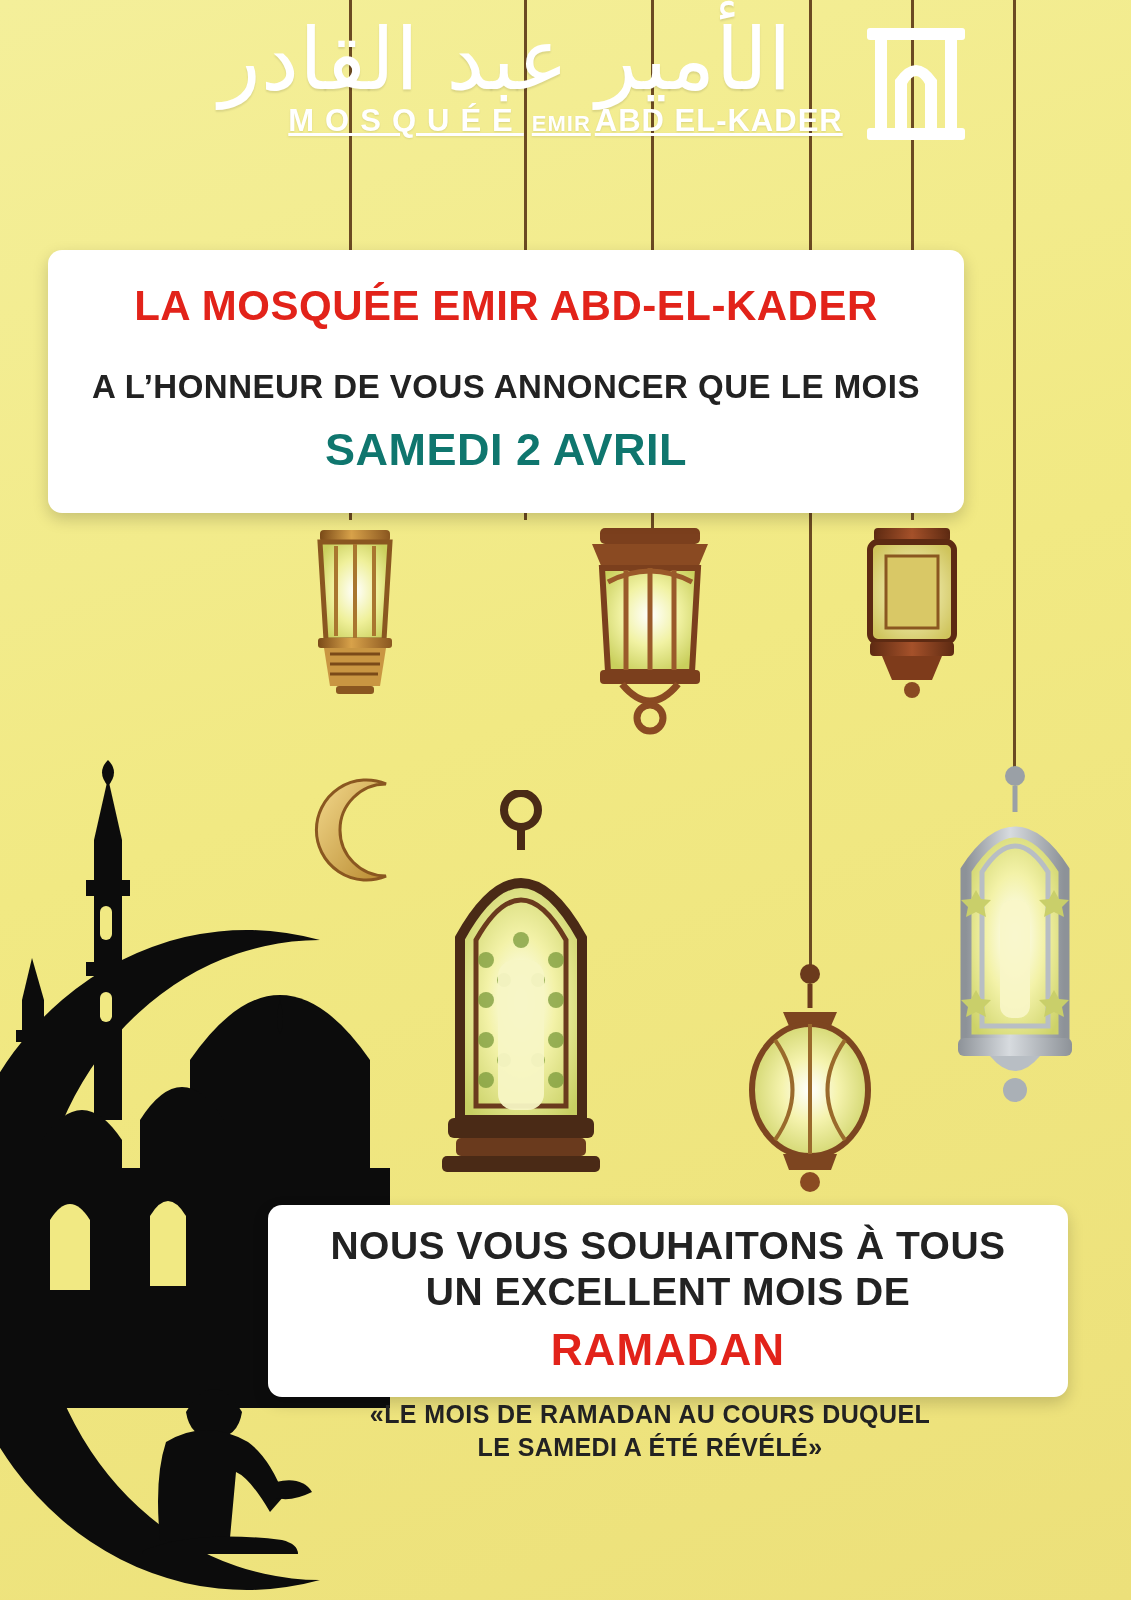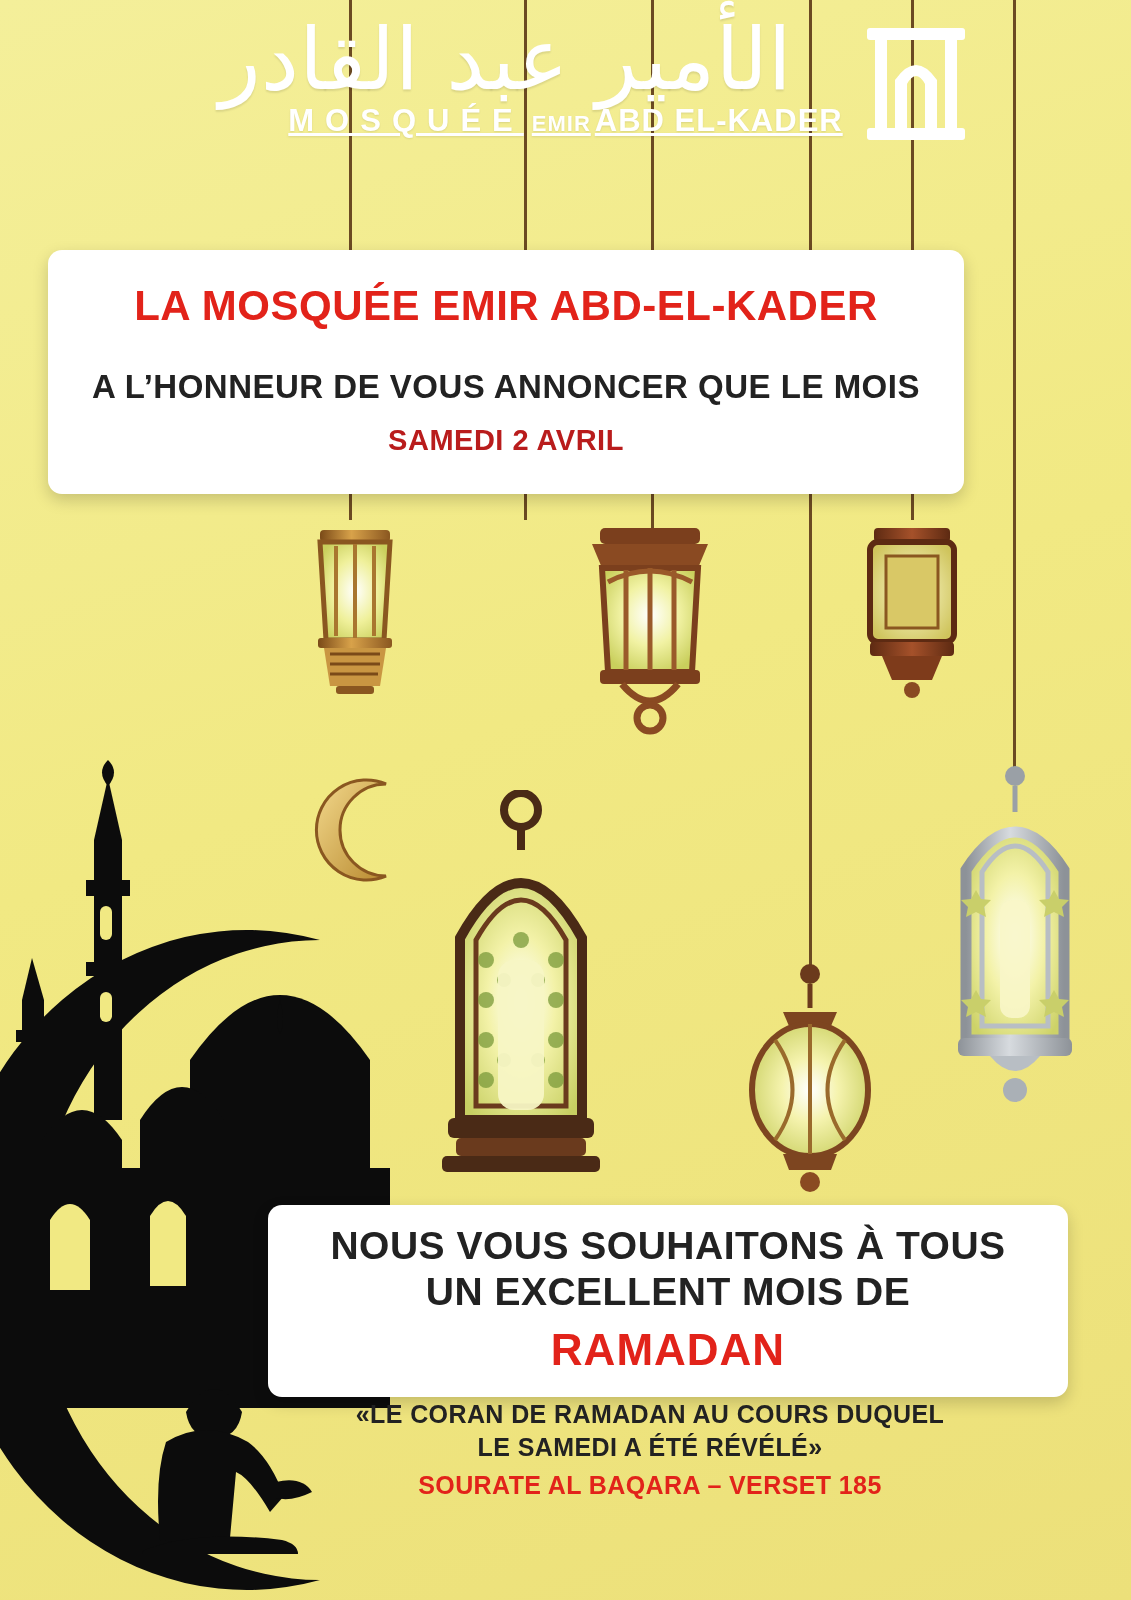--- a/index.html
+++ b/index.html
@@ -90,22 +90,22 @@
   }
   .subline {
     color: #222222;
     font-size: 33px;
     font-weight: bold;
     line-height: 1.25;
     letter-spacing: 0.5px;
     margin: 12px 0 14px 0;
   }
   .dateline {
-    color: #b91c1c;
-    font-size: 29px;
+    color: #0f766e;
+    font-size: 45px;
     font-weight: bold;
     letter-spacing: 0.5px;
     margin: 17px 0 2px 0;
   }
 
   .card-bottom {
     left: 268px;
     top: 1205px;
     width: 760px;
     padding: 18px 20px 22px 20px;
@@ -388,19 +388,18 @@
     <div class="dateline">SAMEDI 2 AVRIL</div>
   </div>
 
   <div class="card card-bottom">
     <div class="wish-line">NOUS VOUS SOUHAITONS À TOUS</div>
     <div class="wish-line">UN EXCELLENT MOIS DE</div>
     <div class="wish-word">RAMADAN</div>
   </div>
 
   <div class="quote">
-    <div>«LE CORAN DE RAMADAN AU COURS DUQUEL</div>
+    <div>«LE MOIS DE RAMADAN AU COURS DUQUEL</div>
     <div>LE SAMEDI A ÉTÉ RÉVÉLÉ»</div>
-    <div class="quote-src">SOURATE AL BAQARA – VERSET 185</div>
   </div>
 
 
 </div>
 
 </body></html>

